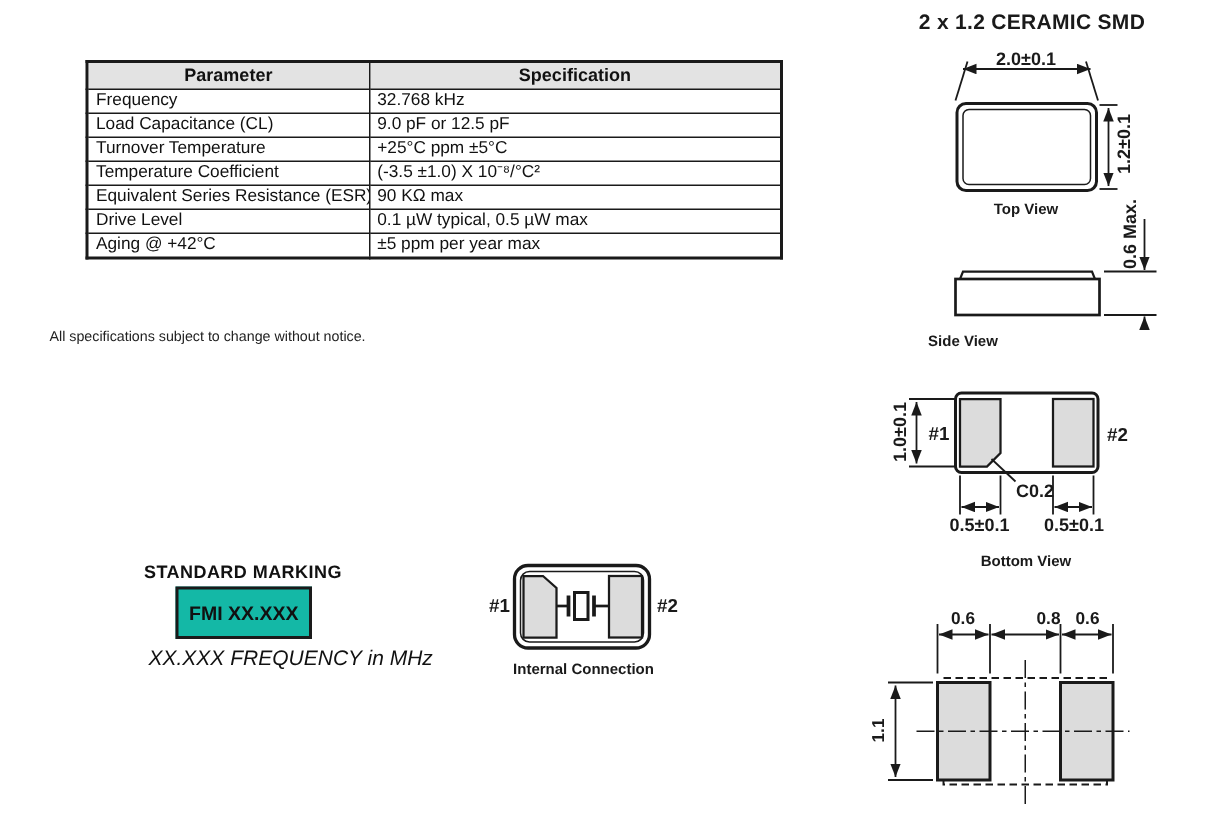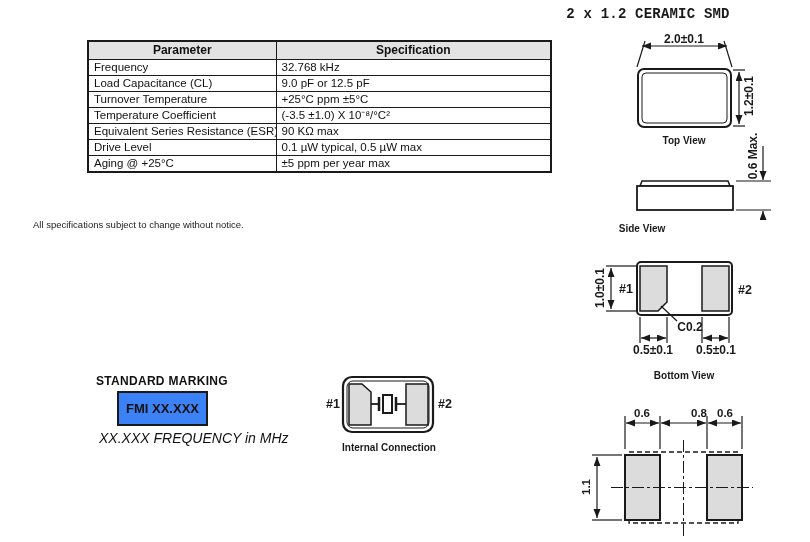--- a/index.html
+++ b/index.html
@@ -6,47 +6,47 @@
   body{width:810px;height:542px;font-family:"Liberation Sans",sans-serif;color:#111;}
   #page{position:relative;width:810px;height:542px;background:#ffffff;overflow:hidden;}
 
   
   #spec-table-wrap{position:absolute;left:57px;top:40px;}
   table.spec{border-collapse:collapse;table-layout:fixed;width:463px;background:#fff;}
   table.spec th, table.spec td{border:1px solid #1a1a1a;padding:0 5px;font-size:11.5px;line-height:15px;
     white-space:nowrap;overflow:hidden;text-align:left;vertical-align:middle;color:#111;}
   table.spec th{background:#e3e3e3;font-weight:bold;font-size:12px;text-align:center;height:17px;}
   table.spec td{height:15px;}
-  table.spec{border:2px solid #1a1a1a;margin-left:30px;}
+  table.spec{border:2px solid #1a1a1a;}
   col.c-param{width:188px;} col.c-spec{width:275px;}
 
   .note{position:absolute;font-size:9.5px;color:#222;white-space:nowrap;}
 
   
   .hlabel{position:absolute;transform:translate(-50%,-50%);white-space:nowrap;color:#1a1a1a;}
   .vlabel{position:absolute;transform:translate(-50%,-50%) rotate(-90deg);white-space:nowrap;color:#1a1a1a;}
   .dim{font-weight:bold;font-size:12px;}
   .cap{font-weight:bold;font-size:10px;}
   .pin{font-weight:bold;font-size:12.5px;}
   .title{font-weight:bold;font-size:14px;letter-spacing:0.2px;}
 
   
   #sm-heading{position:absolute;left:96px;top:374px;font-weight:bold;font-size:12px;letter-spacing:0.3px;}
   #sm-box{position:absolute;left:117px;top:391px;width:87px;height:31px;border:2px solid #1a1a1a;
-    display:flex;align-items:center;justify-content:center;font-weight:bold;font-size:13px;background:#3b82f6;text-align:right;}
+    display:flex;align-items:center;justify-content:center;font-weight:bold;font-size:13px;background:#14b8a6;text-align:right;}
   #sm-note{position:absolute;left:99px;top:430px;font-size:14px;white-space:nowrap;font-style:italic;}
 
   svg#linework{position:absolute;left:0;top:0;pointer-events:none;}
 </style>
 </head>
 <body>
 
 <div id="page">
 
-  <div class="hlabel title" style="left:648px;top:14px;font-family:Liberation Mono, monospace;">2 x 1.2 CERAMIC SMD</div>
+  <div class="hlabel title" style="left:688px;top:14px;">2 x 1.2 CERAMIC SMD</div>
 
   <div id="spec-table-wrap">
     <table class="spec">
       <colgroup>
           <col class="c-param">
           <col class="c-spec">
         </colgroup>
       <thead>
         <tr>
           <th>Parameter</th>
@@ -72,21 +72,21 @@
           </tr>
         <tr>
             <td>Equivalent Series Resistance (ESR)</td>
             <td>90 KΩ max</td>
           </tr>
         <tr>
             <td>Drive Level</td>
             <td>0.1 µW typical, 0.5 µW max</td>
           </tr>
         <tr>
-            <td>Aging @ +25°C</td>
+            <td>Aging @ +42°C</td>
             <td>±5 ppm per year max</td>
           </tr>
       </tbody>
     </table>
   </div>
   <div class="note" style="left:33px;top:219px;">All specifications subject to change without notice.</div>
 
   <svg id="linework" width="810" height="542" viewBox="0 0 810 542">
     <defs>
       <marker id="ae" markerWidth="10" markerHeight="8" refX="9" refY="3.5" orient="auto-start-reverse" markerUnits="userSpaceOnUse">

